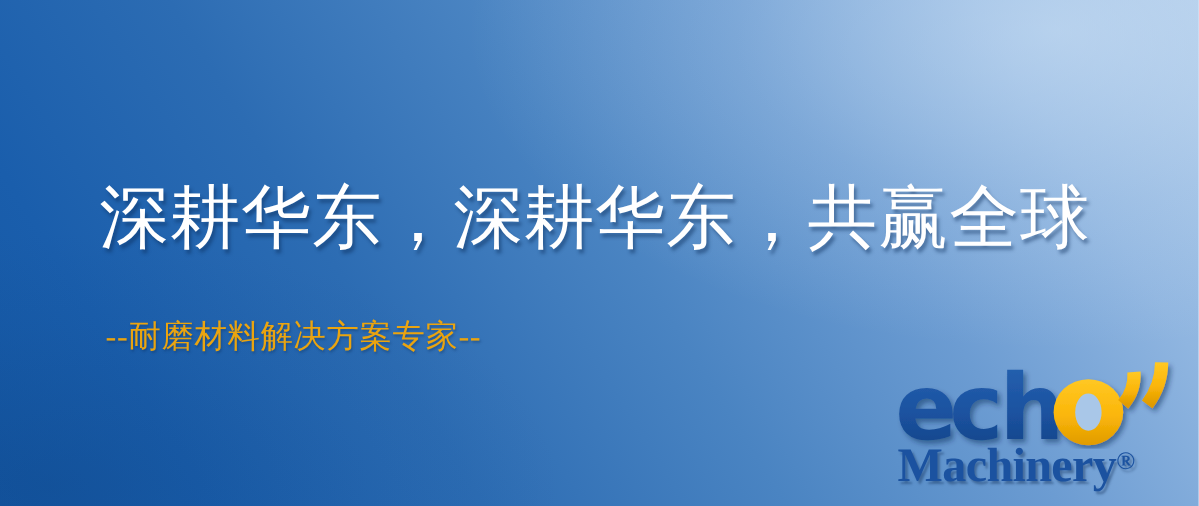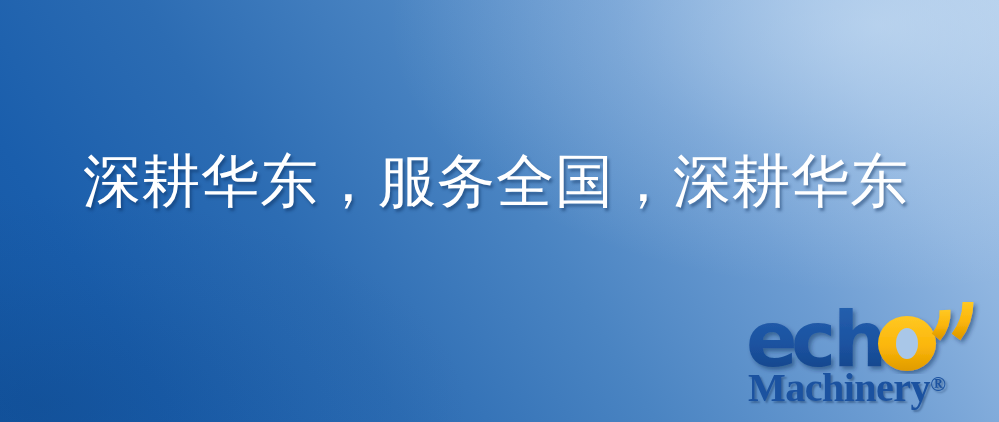--- a/index.html
+++ b/index.html
@@ -105,22 +105,23 @@
   }
 </style>
 </head>
 <body>
 
 <div id="banner">
 
   <div class="bloom"></div>
   <div class="bloom2"></div>
 
-  <div class="headline">深耕华东，服务全国，深耕华东</div>
+  <div class="headline">深耕华东，深耕华东，共赢全球</div>
 
+  <div class="subtitle">--耐磨材料解决方案专家--</div>
 
   <div class="logo">
 
     <svg class="logo-echo" viewBox="0 0 252 78" xmlns="http://www.w3.org/2000/svg">
       <defs>
         <filter id="logoShadow" x="-20%" y="-20%" width="150%" height="150%">
           <feDropShadow dx="2.5" dy="3" stdDeviation="2.2" flood-color="#0c2850" flood-opacity="0.45"></feDropShadow>
         </filter>
         <linearGradient id="goldGrad" x1="0" y1="0" x2="0" y2="1">
           <stop offset="0%" stop-color="#ffc823"></stop>

